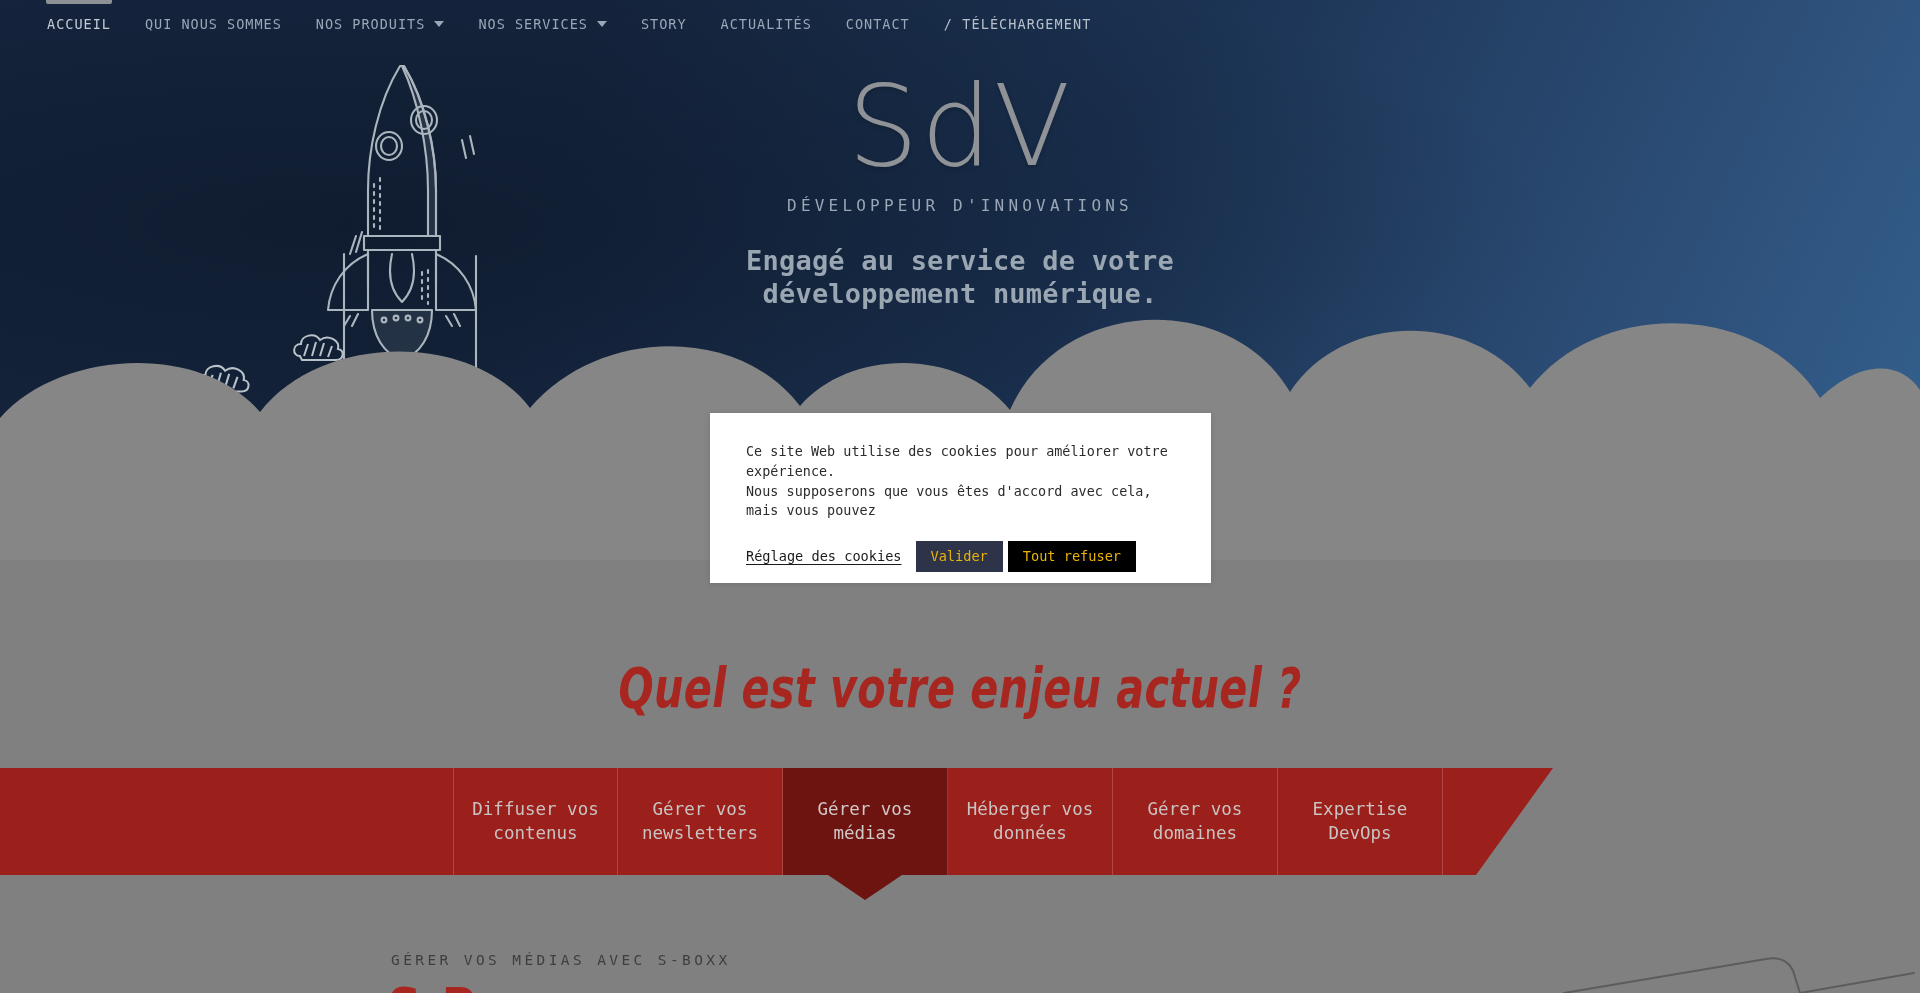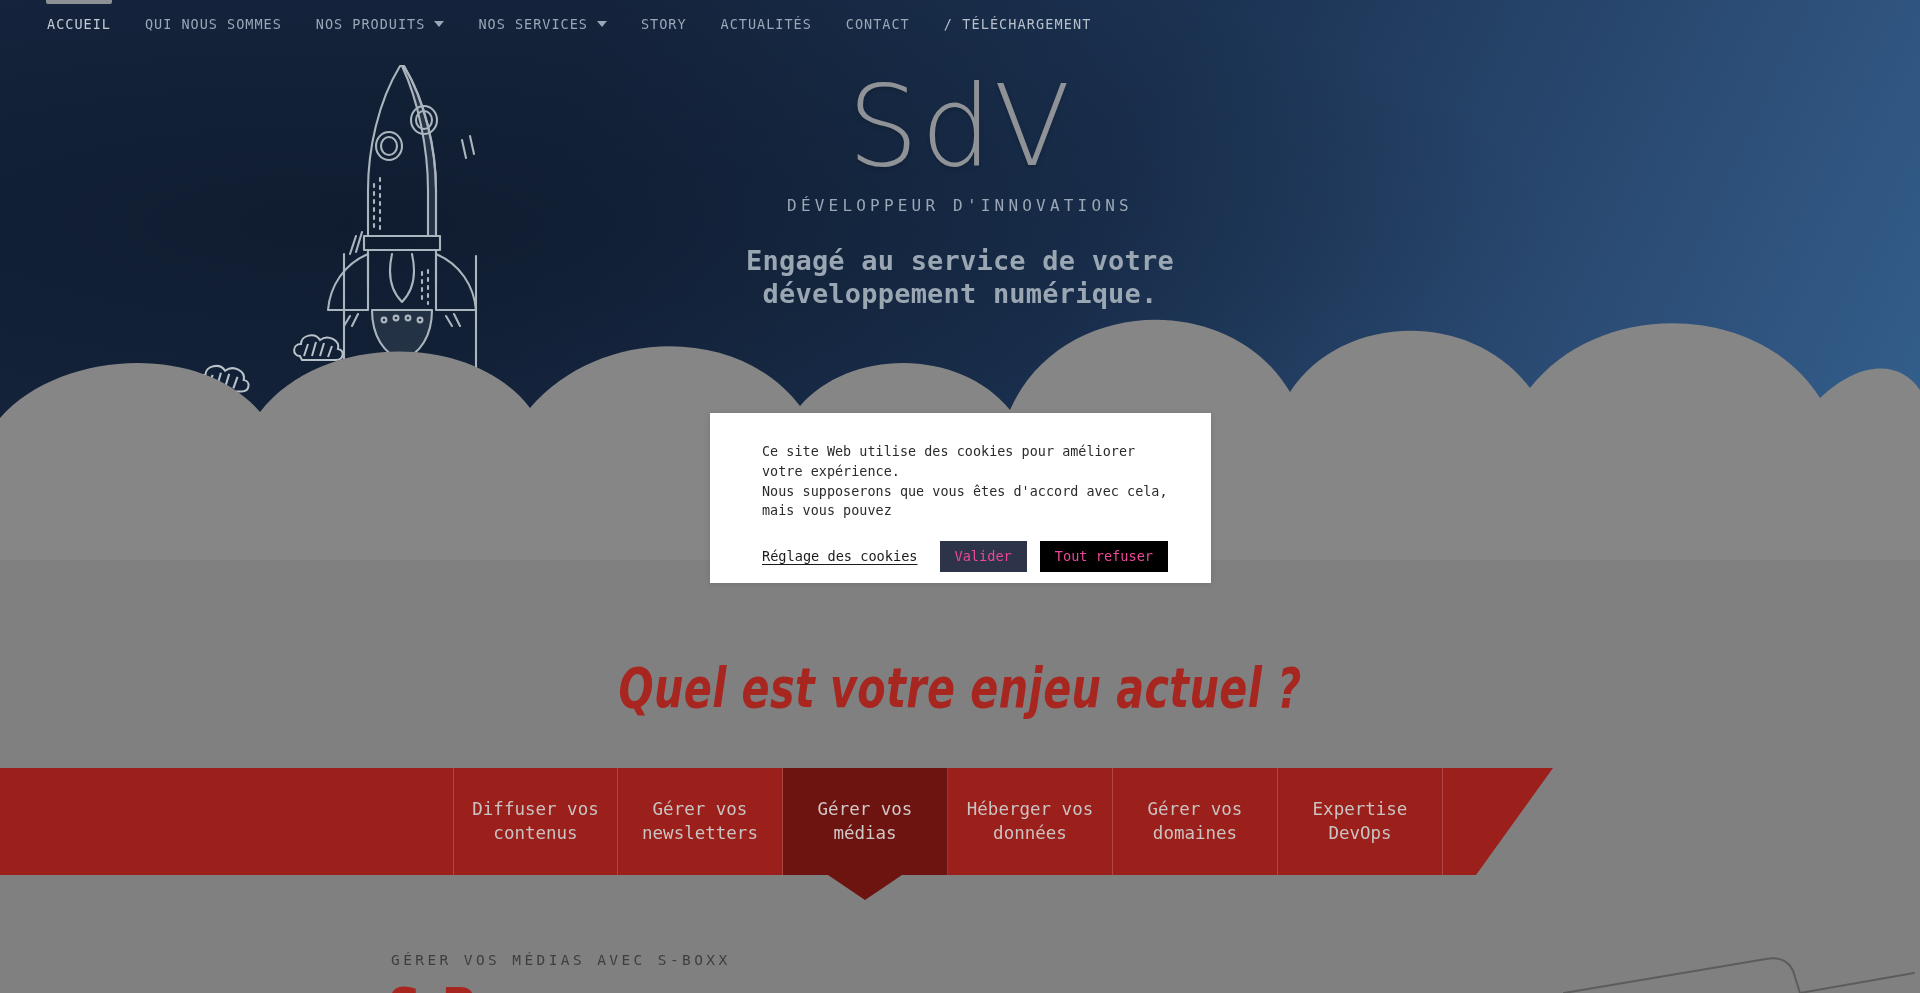--- a/index.html
+++ b/index.html
@@ -74,33 +74,33 @@
   
   .cloud-sil { position: absolute; left: 0; bottom: 0; width: 1920px; height: 330px; z-index: 25; }
   
   .drawn { position: absolute; z-index: 18; }
 
   
   .cookie {
     position: absolute; left: 710px; top: 413px; width: 501px; height: 170px;
     background: #ffffff; z-index: 60;
     box-shadow: 0 1px 6px rgba(0,0,0,.12);
-    padding: 29px 36px 0 52px;
+    padding: 29px 36px 0 36px;
   }
   .cookie-text {
     font-size: 13.4px; line-height: 1.48; color: #2b2b2b; letter-spacing: .05px;
   }
-  .cookie-actions { display: flex; align-items: center; margin-top: 20px; gap: 8px; }
+  .cookie-actions { display: flex; align-items: center; margin-top: 20px; }
   .cookie-link {
     font-size: 13.6px; color: #1b1b1b; text-decoration: underline;
     text-underline-offset: 3px; cursor: pointer; margin-right: 14px;
   }
   .btn {
     font-family: "DejaVu Sans Mono", monospace;
-    border: none; cursor: pointer; color: #ec4899;
+    border: none; cursor: pointer; color: #eab308;
     font-size: 13.6px; padding: 7px 15px; line-height: 1.2;
   }
   .btn-validate { background: #2d3348; margin-right: 5px; }
   .btn-refuse { background: #000000; }
 
   
   .enjeu-wrap { position: absolute; left:0; top: 560px; width: 1920px; height: 433px; background: #808080; font-style: italic; }
   .enjeu-title {
     position: absolute; left: 0; right: 0; top: 95px; text-align: center;
     font-family: "DejaVu Sans Condensed", "Liberation Sans Narrow", "Liberation Sans", sans-serif;

